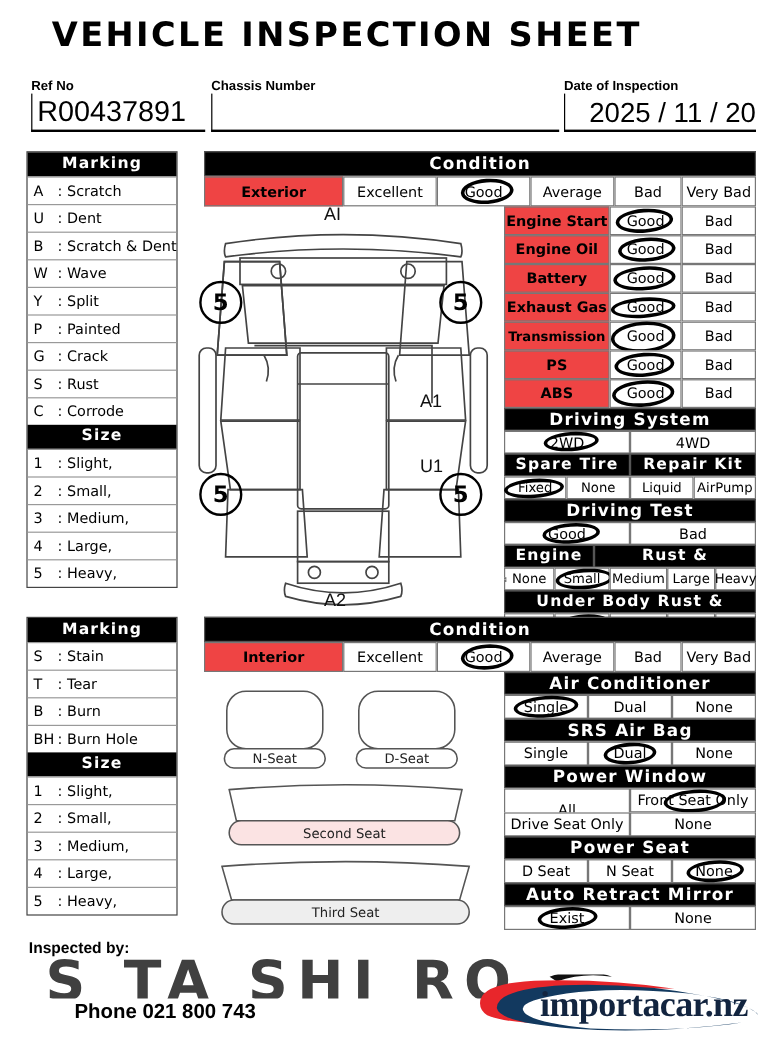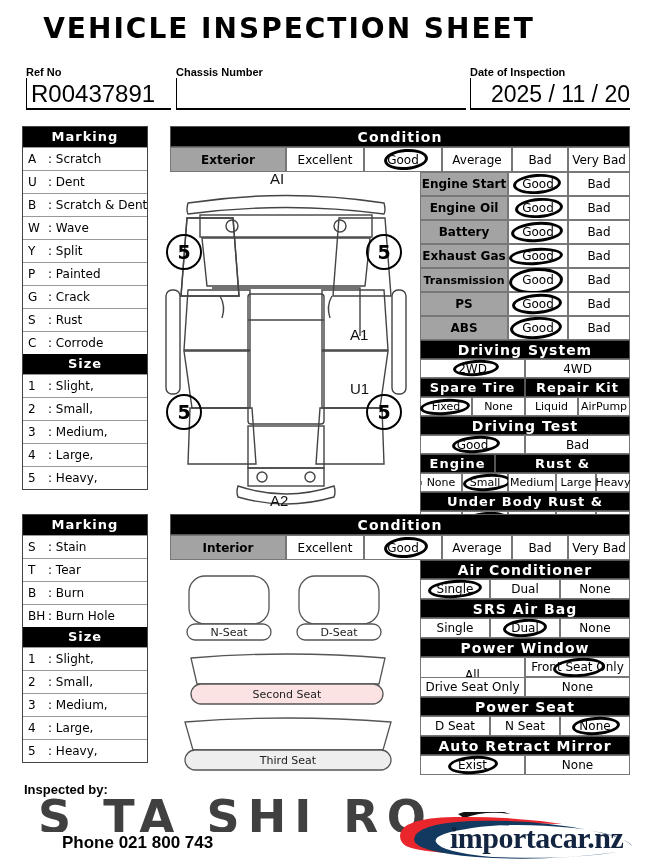--- a/index.html
+++ b/index.html
@@ -41,21 +41,21 @@
     font-weight: bold; font-family: "DejaVu Sans", sans-serif;
     letter-spacing: 1px;
   }
   .cell {
     border: 1px solid #777; text-align: center;
     display: flex; align-items: center; justify-content: center;
     font-size: 12px; background: #fff;
     font-family: "DejaVu Sans", sans-serif;
     position: relative;
   }
-  .green { background: #a3a3a3; font-weight: bold; }
+  .green { background: #ef4444; font-weight: bold; }
 
   
   .legend { position: absolute; width: 126px; border: 1px solid #444; background:#fff; }
   .legend .lg-hdr {
     background:#000; color:#fff; text-align:center; font-weight:bold;
     font-size: 13px; height: 20px; line-height: 20px;
     font-family:"DejaVu Sans", sans-serif; letter-spacing:1px;
   }
   .legend .lg-row {
     height: 23px; line-height: 23px; border-top: 1px solid #999;

